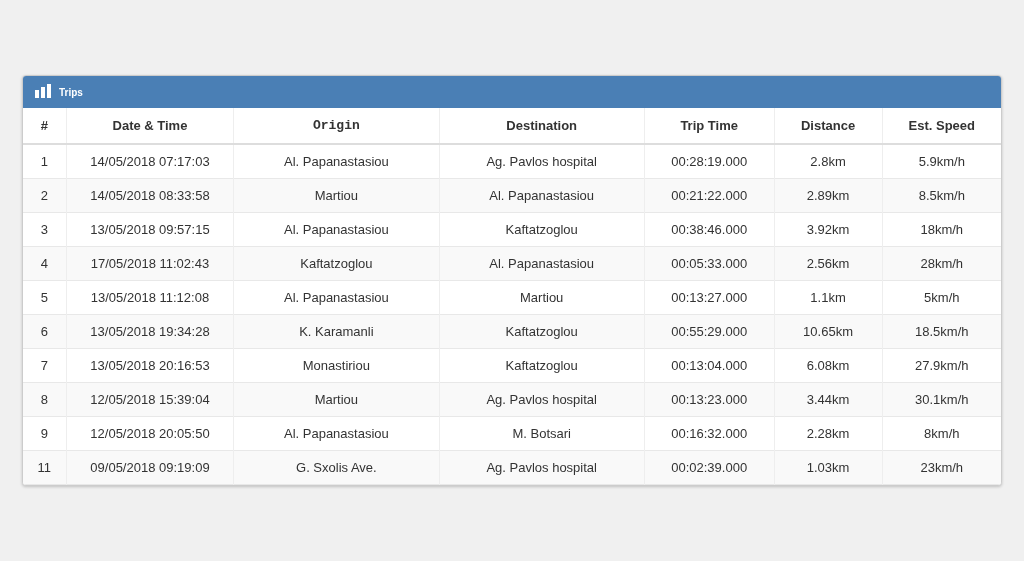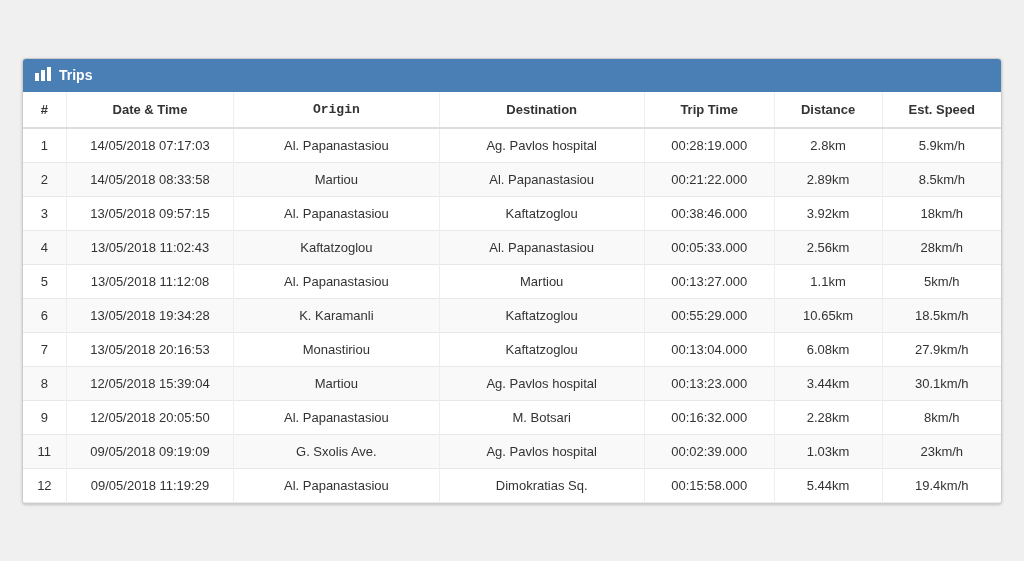--- a/index.html
+++ b/index.html
@@ -24,21 +24,21 @@
       border-radius: 4px;
       overflow: hidden;
       background: #fff;
       box-shadow: 0 1px 3px rgba(0,0,0,0.2);
     }
 
     .panel-header {
       background: #4a7fb5;
       color: #fff;
       padding: 8px 12px;
-      font-size: 14px;
+      font-size: 10px;
       font-weight: bold;
       display: flex;
       align-items: center;
       gap: 8px;
     }
 
     .table-container {
       overflow-y: auto;
       max-height: 490px;
     }
@@ -153,21 +153,21 @@
             <td>3</td>
             <td>13/05/2018 09:57:15</td>
             <td>Al. Papanastasiou</td>
             <td>Kaftatzoglou</td>
             <td>00:38:46.000</td>
             <td>3.92km</td>
             <td>18km/h</td>
           </tr>
           <tr>
             <td>4</td>
-            <td>13/05/2018 11:02:43</td>
+            <td>17/05/2018 11:02:43</td>
             <td>Kaftatzoglou</td>
             <td>Al. Papanastasiou</td>
             <td>00:05:33.000</td>
             <td>2.56km</td>
             <td>28km/h</td>
           </tr>
           <tr>
             <td>5</td>
             <td>13/05/2018 11:12:08</td>
             <td>Al. Papanastasiou</td>
@@ -214,25 +214,16 @@
           </tr>
           <tr>
             <td>11</td>
             <td>09/05/2018 09:19:09</td>
             <td>G. Sxolis Ave.</td>
             <td>Ag. Pavlos hospital</td>
             <td>00:02:39.000</td>
             <td>1.03km</td>
             <td>23km/h</td>
           </tr>
-          <tr>
-            <td>12</td>
-            <td>09/05/2018 11:19:29</td>
-            <td>Al. Papanastasiou</td>
-            <td>Dimokratias Sq.</td>
-            <td>00:15:58.000</td>
-            <td>5.44km</td>
-            <td>19.4km/h</td>
-          </tr>
         </tbody>
     </table>
   </div>
 </div>
 
 </body></html>

